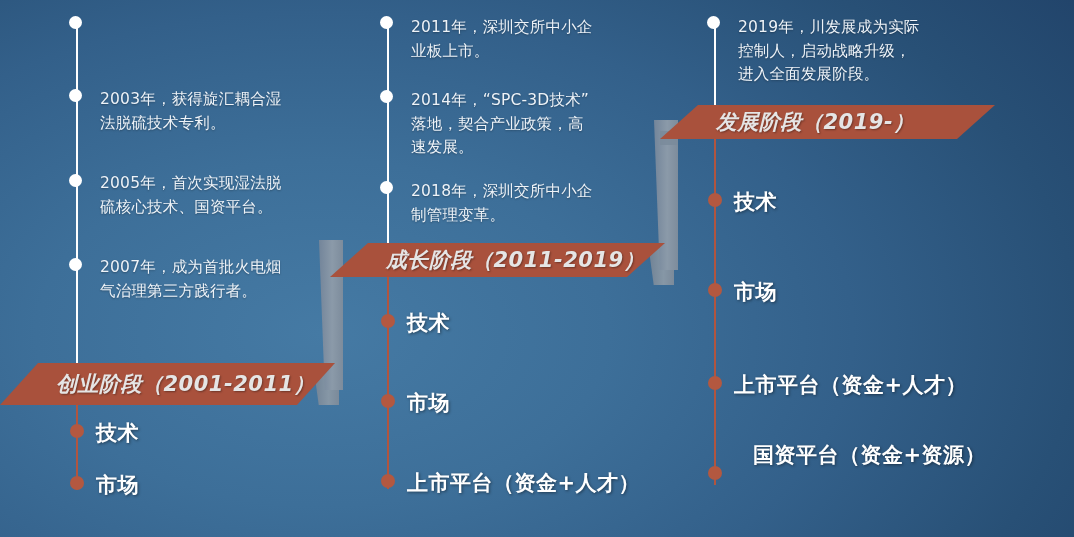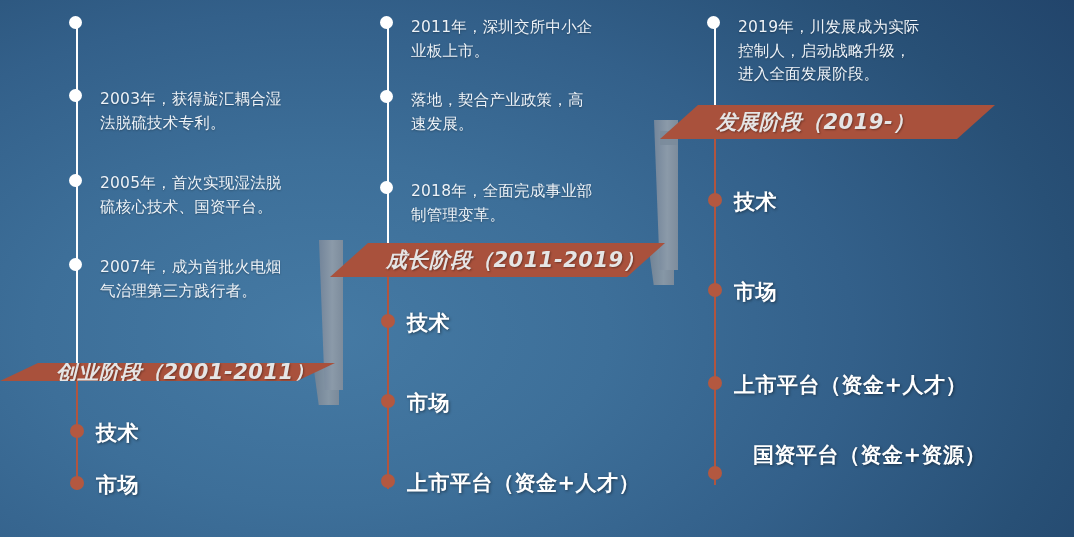--- a/index.html
+++ b/index.html
@@ -108,21 +108,21 @@
   </div>
   <div class="event" style="left:100px;top:172px;">
     <div> 2005年，首次实现湿法脱</div>
     <div>硫核心技术、国资平台。</div>
   </div>
   <div class="event" style="left:100px;top:256px;">
     <div>2007年，成为首批火电烟</div>
     <div>气治理第三方践行者。</div>
   </div>
 
-  <div class="banner" style="left:0px;top:363px;width:335px;height:18px;
+  <div class="banner" style="left:0px;top:363px;width:335px;height:42px;
               clip-path:polygon(38px 0,335px 0,297px 100%,0 100%);
               padding-left:56px;">
     <span class="btxt">创业阶段（2001-2011）</span>
   </div>
 
   <div class="dot red" style="left:70px;top:424px;width:14px;height:14px;"></div>
   <div class="kw" style="left:96px;top:419px;">技术</div>
 
   <div class="dot red" style="left:70px;top:476px;width:14px;height:14px;"></div>
   <div class="kw" style="left:96px;top:471px;">市场</div>
@@ -132,25 +132,26 @@
 
   <div class="dot" style="left:380px;top:16px;width:13px;height:13px;"></div>
   <div class="dot" style="left:380px;top:90px;width:13px;height:13px;"></div>
   <div class="dot" style="left:380px;top:181px;width:13px;height:13px;"></div>
 
   <div class="event" style="left:411px;top:16px;">
     <div>2011年，深圳交所中小企</div>
     <div>业板上市。</div>
   </div>
   <div class="event" style="left:411px;top:89px;">
+    <div>2014年，“SPC-3D技术”</div>
     <div>落地，契合产业政策，高</div>
     <div>速发展。</div>
   </div>
   <div class="event" style="left:411px;top:180px;">
-    <div>2018年，全面完成事业部</div>
+    <div>2018年，深圳交所中小企</div>
     <div>制管理变革。</div>
   </div>
 
   <div class="banner" style="left:330px;top:243px;width:335px;height:34px;
               clip-path:polygon(38px 0,335px 0,297px 100%,0 100%);
               padding-left:56px;">
     <span class="btxt">成长阶段（2011-2019）</span>
   </div>
 
   <div class="dot red" style="left:381px;top:314px;width:14px;height:14px;"></div>

